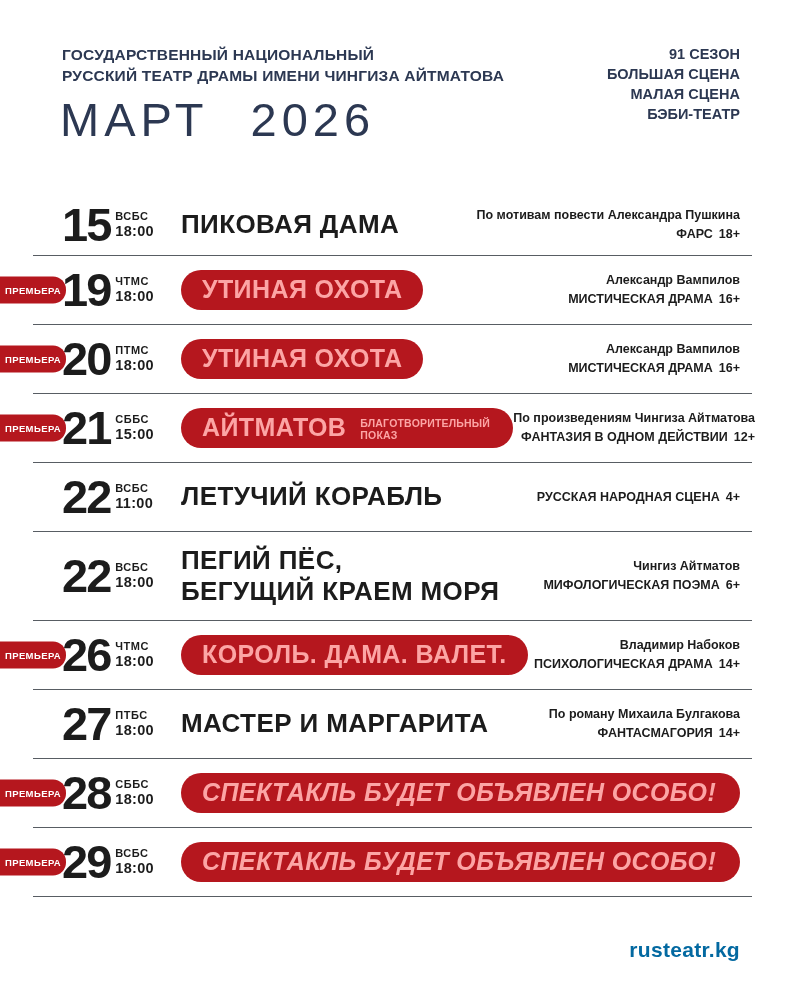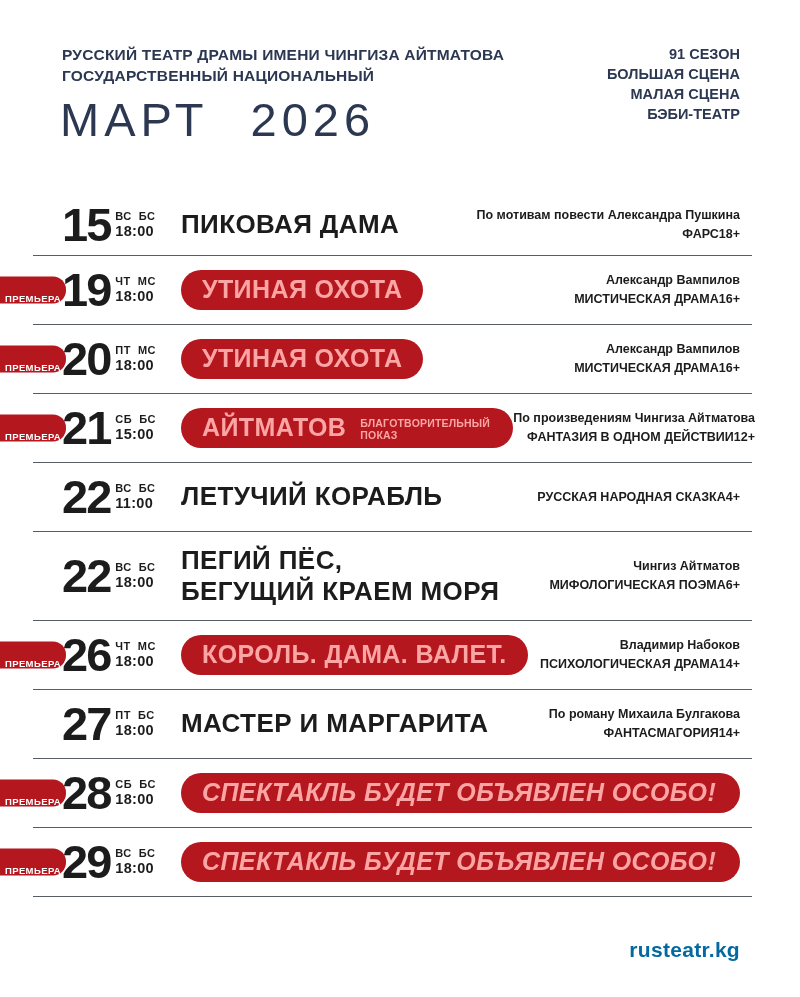--- a/index.html
+++ b/index.html
@@ -35,27 +35,27 @@
     border-bottom: 1px solid #585d63; position: relative;
   }
   .row:nth-child(1) { height: 61px; }
   .row:nth-child(6) { height: 89px; }
 
   .premiere {
     position: absolute; left: -33px; top: 50%; transform: translateY(-50%);
     background: var(--red); color: #fff;
     font-size: 9.5px; font-weight: 700; letter-spacing: 0.4px;
     height: 27px; width: 66px; border-radius: 0 13px 13px 0;
-    display: flex; align-items: flex-end; justify-content: center;
+    display: flex; align-items: center; justify-content: center;
   }
 
   .date-block { display: flex; margin-left: 29px; align-items: center; width: 107px; flex-shrink: 0; }
   .date { font-size: 47px; font-weight: 800; color: var(--ink); letter-spacing: -2px; line-height: 0.95; }
   .dt { display: flex; flex-direction: column; justify-content: center; margin-left: 5px; }
-  .daystage { font-size: 11px; font-weight: 700; color: var(--ink); letter-spacing: 0.5px; display: flex; gap: 7px; }
+  .daystage { font-size: 11px; font-weight: 700; color: var(--ink); letter-spacing: 0.5px; display: flex; }
   .time { font-size: 14.5px; font-weight: 700; color: var(--ink); margin-top: 1px; letter-spacing: 0.3px; }
 
   .title { margin-left: 12px; }
   .title.plain { font-size: 26px; font-weight: 800; color: var(--ink); letter-spacing: 0.4px; line-height: 1.2; }
   .title.plain .t1, .title.plain .t2 { display: block; white-space: nowrap; }
   .title.pill, .title.pill-wide {
     background: var(--red); color: #fca5a5; border-radius: 23px;
     padding: 6px 21px; font-size: 25px; font-weight: 800; letter-spacing: 0.4px;
     display: flex; align-items: flex-end; gap: 14px; line-height: 1.1; white-space: nowrap;
   }
@@ -63,35 +63,35 @@
   .subtitle {
     font-size: 10.5px; font-weight: 700; line-height: 1.2;
     width: 132px; letter-spacing: 0.2px; white-space: normal; text-align: left;
   }
 
   .info {
     margin-left: auto; text-align: right; color: var(--ink);
     font-weight: 700; font-size: 12.5px; line-height: 19px;
     padding-right: 12px; white-space: nowrap;
   }
-  .age { margin-left: 0; }
+  .age { margin-left: 6px; }
 
   .footer {
     position: absolute; right: 60px; bottom: 35px;
     font-size: 21px; font-weight: 800; color: #0369a1; letter-spacing: 0.3px;
   }
 </style>
 </head>
 <body style="--red: #b5171e; --navy: #2c3852; --ink: #1c1c1c;">
 
 <div class="poster">
 
   <div class="org">
+    <div>ГОСУДАРСТВЕННЫЙ НАЦИОНАЛЬНЫЙ</div>
     <div>РУССКИЙ ТЕАТР ДРАМЫ ИМЕНИ ЧИНГИЗА АЙТМАТОВА</div>
-    <div>ГОСУДАРСТВЕННЫЙ НАЦИОНАЛЬНЫЙ</div>
   </div>
 
   <div class="month">МАРТ 2026</div>
 
   <div class="stages">
     <div>91 СЕЗОН</div>
     <div>БОЛЬШАЯ СЦЕНА</div>
     <div>МАЛАЯ СЦЕНА</div>
     <div>БЭБИ-ТЕАТР</div>
   </div>
@@ -208,21 +208,21 @@
           <span class="time">11:00</span>
         </span>
       </div>
       <div class="title plain">
         <span class="t1">ЛЕТУЧИЙ КОРАБЛЬ</span>
 
       </div>
       <div class="info">
 
         <div>
-          <span>РУССКАЯ НАРОДНАЯ СКАЗКА</span><span class="age">4+</span>
+          <span>РУССКАЯ НАРОДНАЯ СЦЕНА</span><span class="age">4+</span>
         </div>
       </div>
     </div>
       <div class="row">
 
       <div class="date-block">
         <span class="date">22</span>
         <span class="dt">
           <span class="daystage">
             <span>ВС</span>

